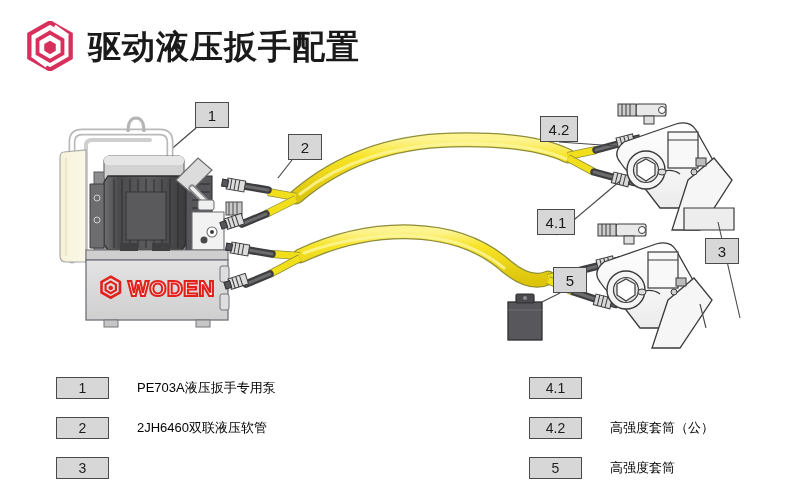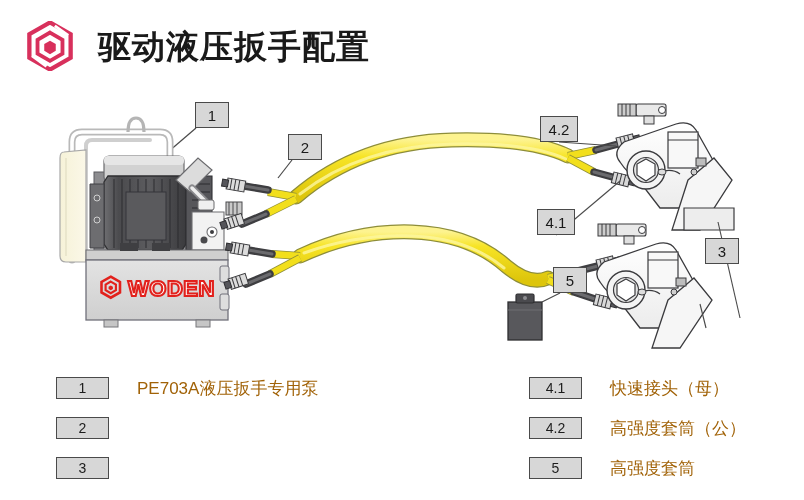--- a/index.html
+++ b/index.html
@@ -23,21 +23,20 @@
   
   .header {
     position: absolute;
     left: 0; top: 0;
     width: 804px;
     height: 92px;
     display: flex;
     align-items: center;
     padding-left: 26px;
     box-sizing: border-box;
-    gap: 10px;
   }
   .brand-mark {
     width: 48px;
     height: 50px;
     flex: 0 0 auto;
     margin-right: 14px;
   }
   .page-title {
     font-size: 33px;
     font-weight: bold;
@@ -97,22 +96,22 @@
     display: flex;
     align-items: center;
     justify-content: center;
     font-size: 14px;
     color: #1d1d1d;
     flex: 0 0 auto;
     line-height: 1;
   }
   .legend-label {
     margin-left: 28px;
-    font-size: 17px;
-    color: #a16207;
+    font-size: 13px;
+    color: #000000;
     white-space: nowrap;
     text-align: center;
   }
 </style>
 </head>
 <body>
 
 <div id="page">
 
   <div class="header">
@@ -454,30 +453,30 @@
 
   <div class="legend">
 
     <div class="legend-col left">
       <div class="legend-row">
         <div class="legend-num">1</div>
         <div class="legend-label">PE703A液压扳手专用泵</div>
       </div>
       <div class="legend-row">
         <div class="legend-num">2</div>
+        <div class="legend-label">2JH6460双联液压软管</div>
       </div>
       <div class="legend-row">
         <div class="legend-num">3</div>
       </div>
     </div>
 
     <div class="legend-col right">
       <div class="legend-row">
         <div class="legend-num">4.1</div>
-        <div class="legend-label">快速接头（母）</div>
       </div>
       <div class="legend-row">
         <div class="legend-num">4.2</div>
         <div class="legend-label">高强度套筒（公）</div>
       </div>
       <div class="legend-row">
         <div class="legend-num">5</div>
         <div class="legend-label">高强度套筒</div>
       </div>
     </div>

